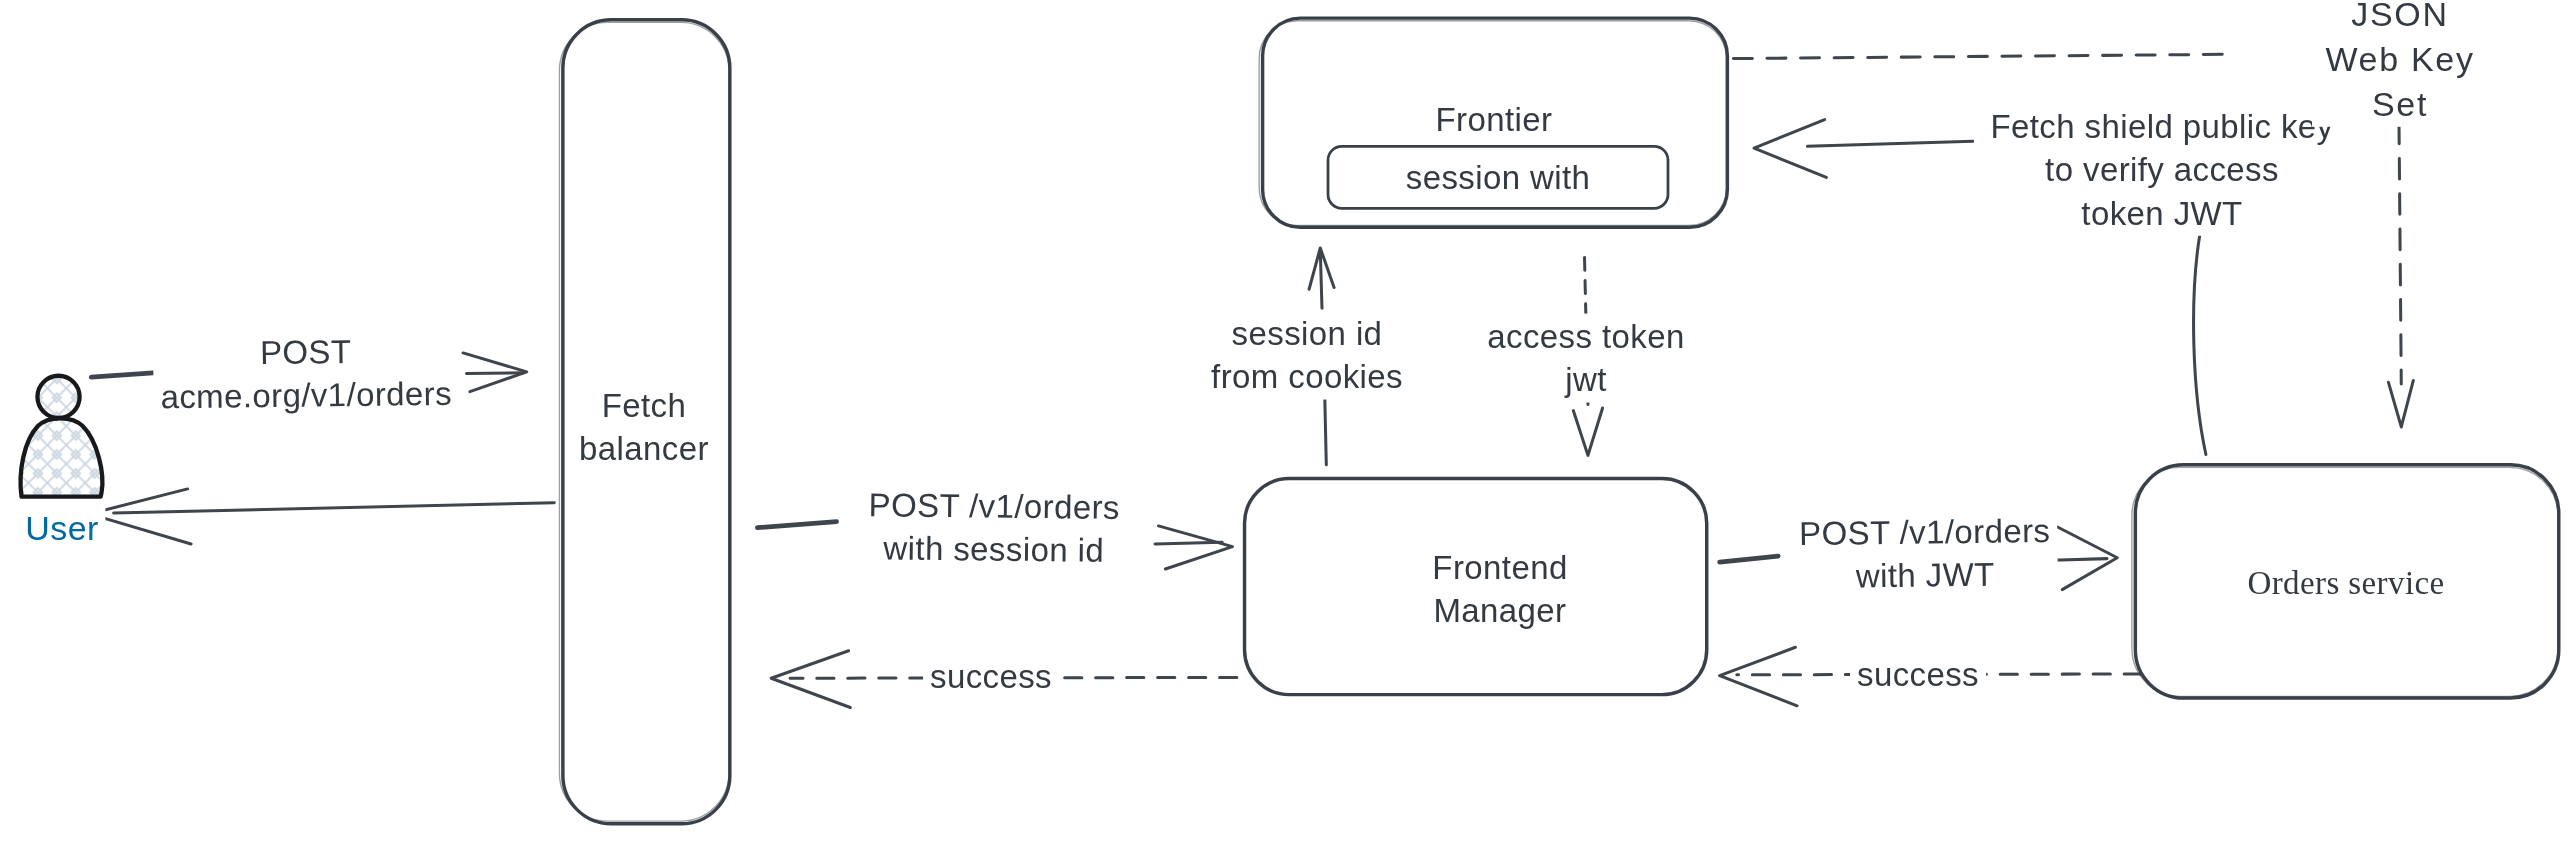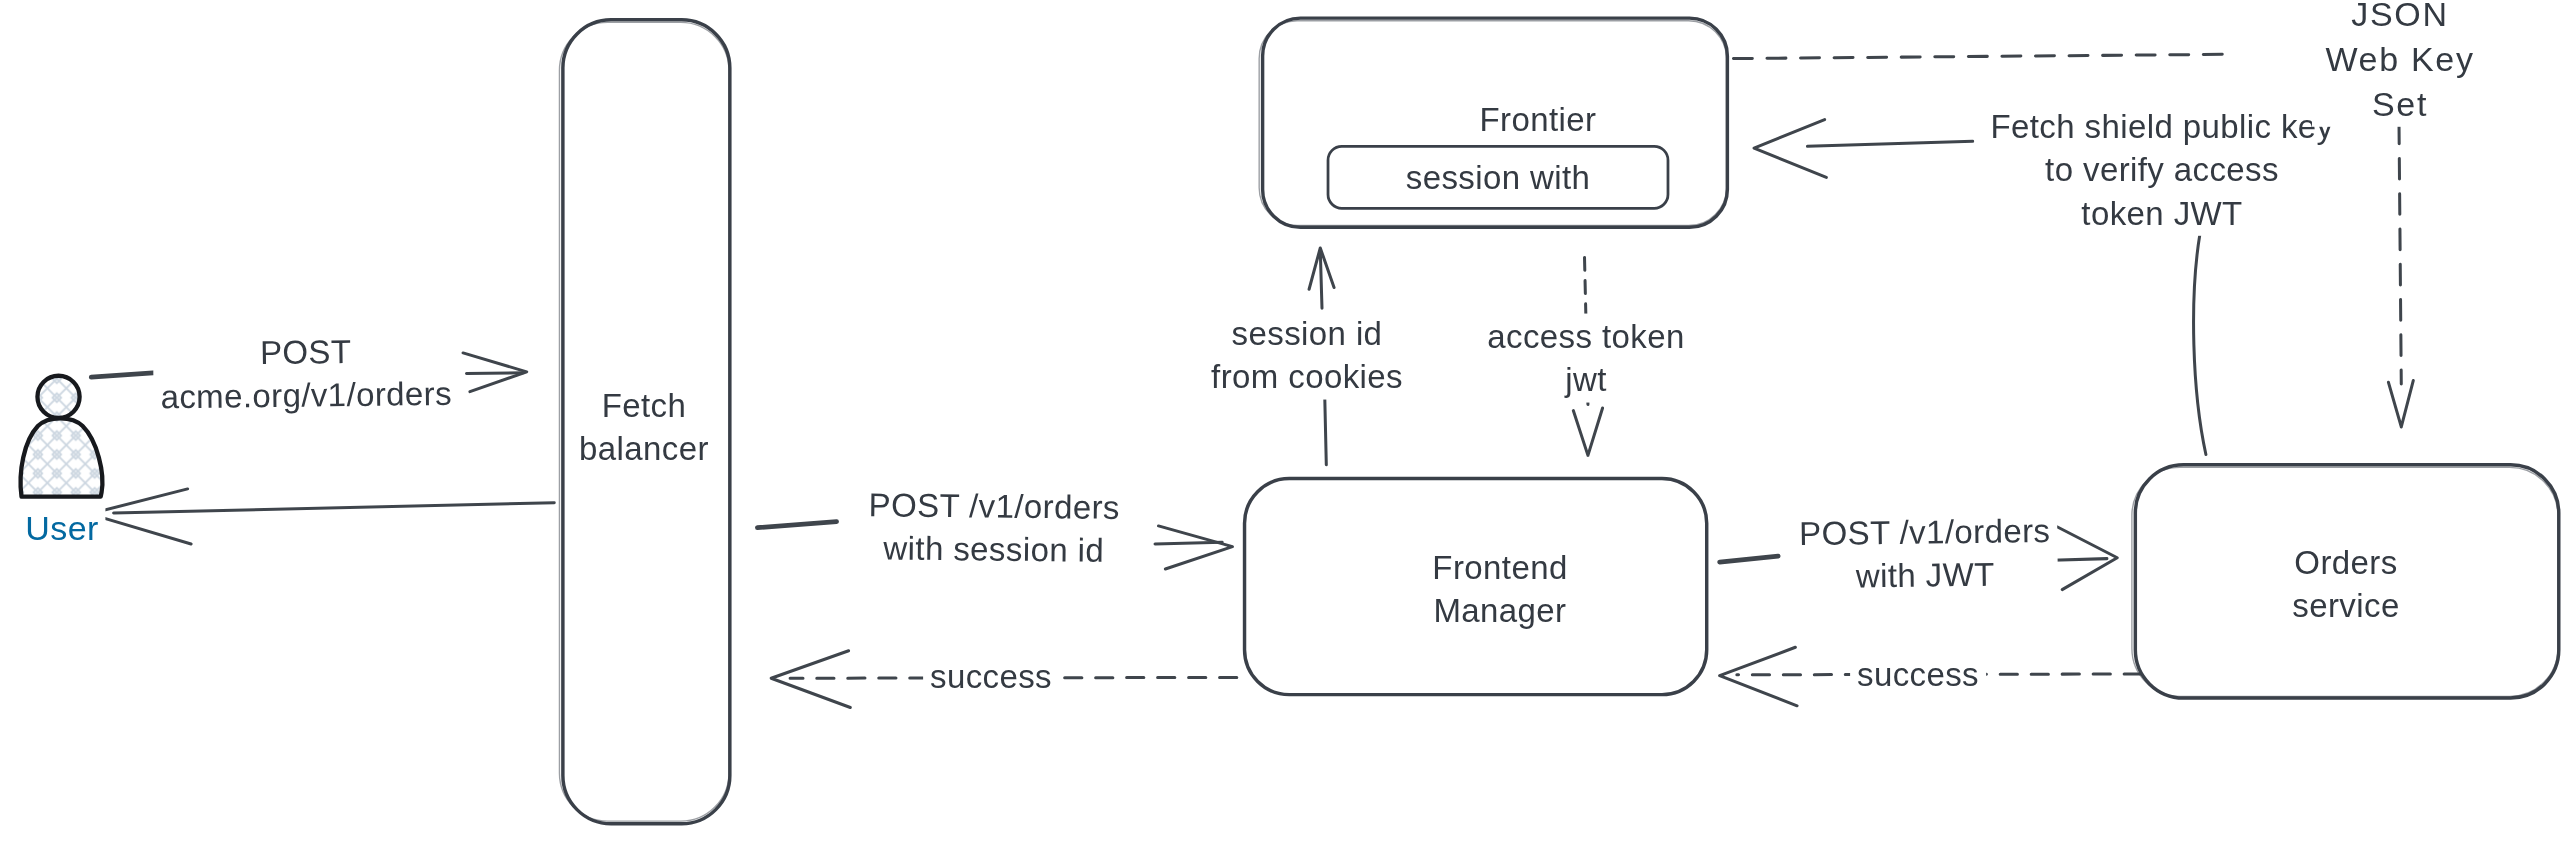--- a/index.html
+++ b/index.html
@@ -108,25 +108,25 @@
 
   <g stroke="#17191d" stroke-width="5" stroke-linejoin="round" stroke-linecap="round">
     <circle cx="68" cy="461" r="24.5" fill="url(#hatch)"></circle>
     <path d="M25,577 C21,548 28,512 44,495 C56,483 84,483 96,495 C113,512 122,550 118,572 L117,577 Z" fill="url(#hatch)"></path>
   </g>
 </svg>
 
 <div class="lbl dark" style="left:62px;   top:528px;">User</div>
 <div class="lbl" style="left:644px;  top:427px;">Fetch
 balancer</div>
-<div class="lbl" style="left:1494px; top:120px;margin-left:44px;">Frontier</div>
+<div class="lbl" style="left:1494px; top:120px;">Frontier</div>
 <div class="lbl" style="left:1498px; top:178px;">session with</div>
 <div class="lbl" style="left:1473px; top:589px;margin-left:27px;">Frontend
 Manager</div>
-<div class="lbl" style="left:2346px; top:584px;">Orders service</div>
+<div class="lbl" style="left:2346px; top:584px;font-family:Liberation Serif, serif;">Orders service</div>
 
 <div class="lbl tilt1" style="left:306px;  top:374px;">POST
 acme.org/v1/orders</div>
 <div class="lbl tilt2" style="left:994px; top:528px;">POST /v1/orders
 with session id</div>
 <div class="lbl" style="left:991px; top:677px;">success</div>
 <div class="lbl" style="left:1307px; top:355px;">session id
 from cookies</div>
 <div class="lbl" style="left:1586px; top:358px;">access token
 jwt</div>

